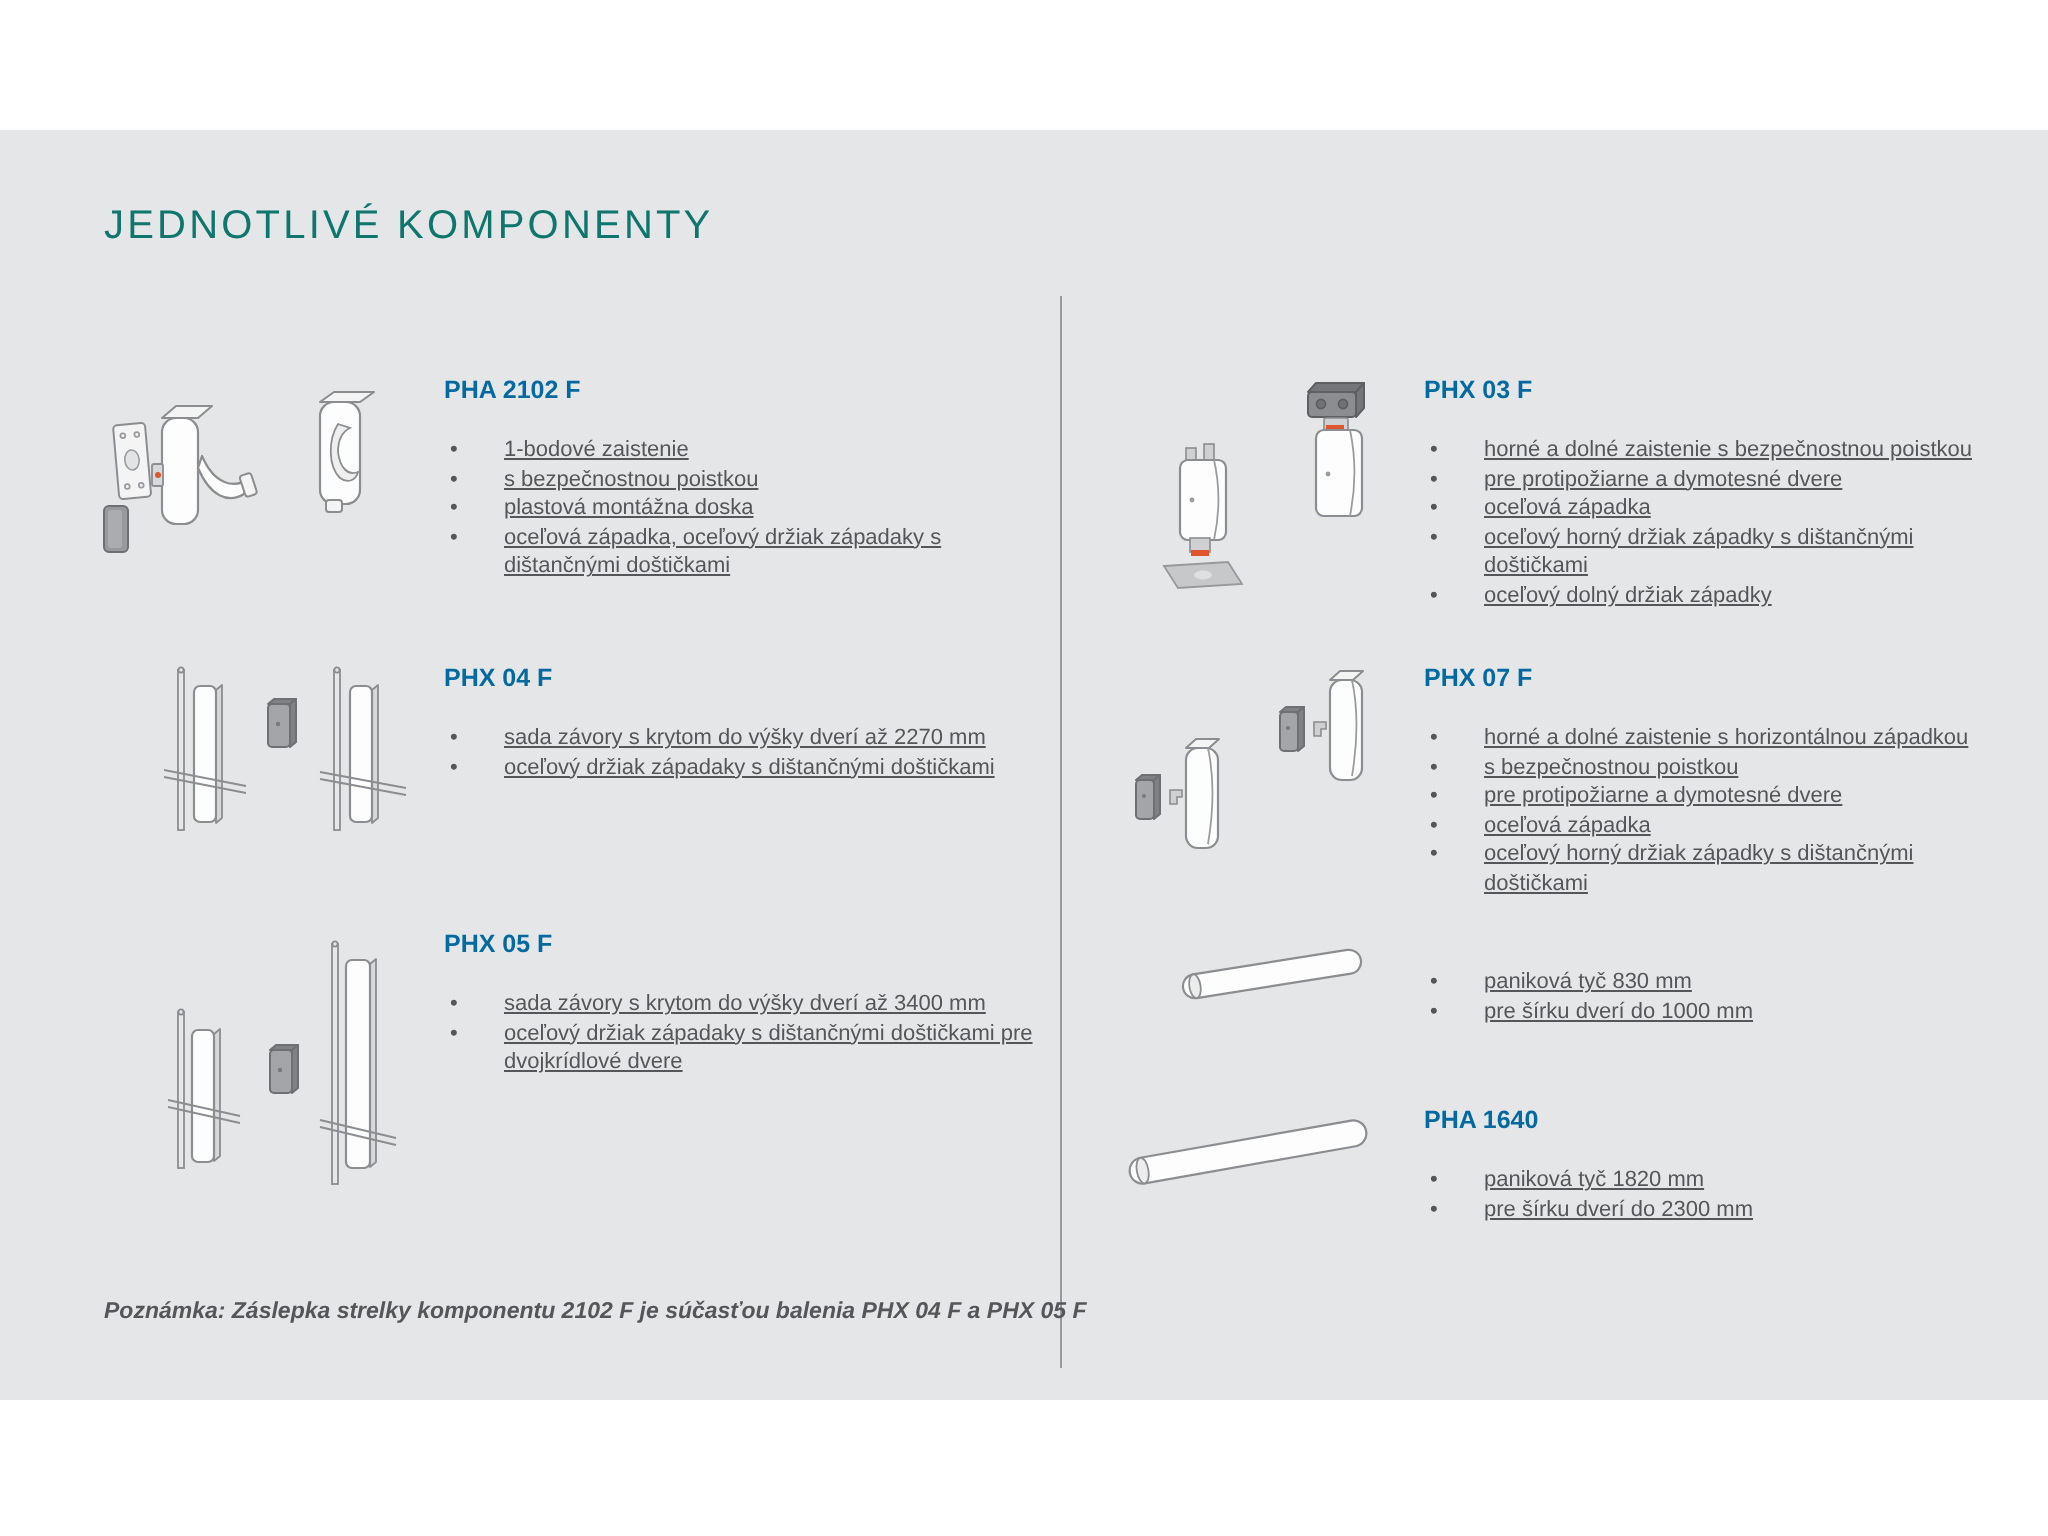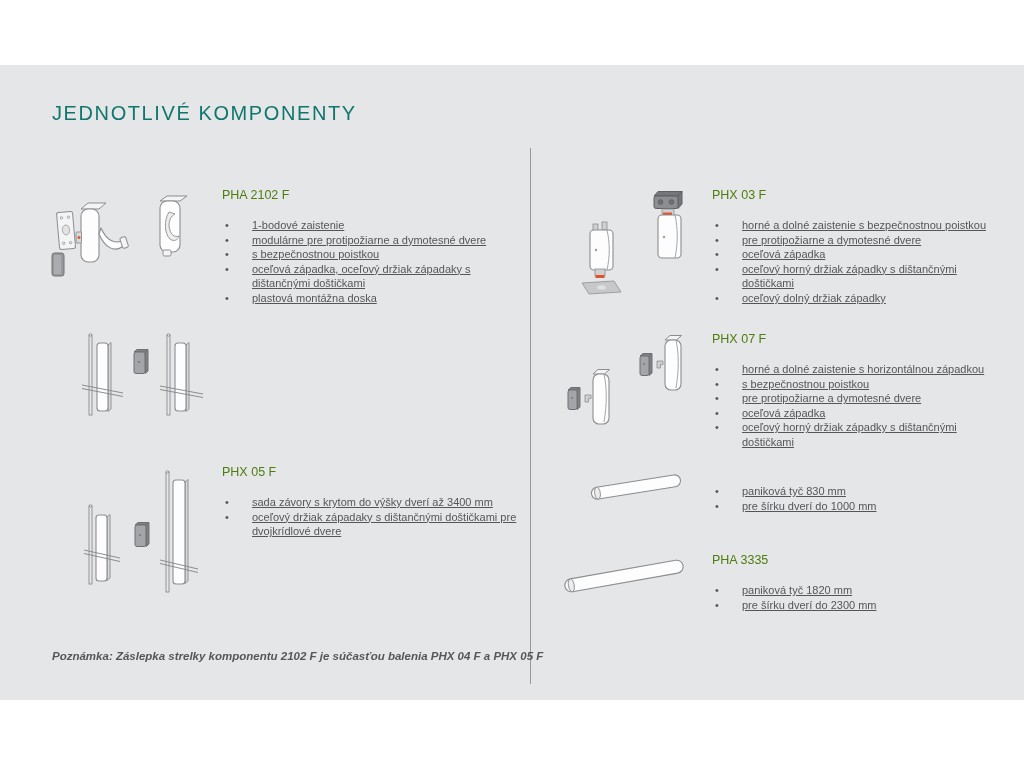--- a/index.html
+++ b/index.html
@@ -18,21 +18,21 @@
     position:absolute; left:52px; top:102px;
     font-size:20px; font-weight:400; letter-spacing:1.6px;
     color:#0f766e;
   }
   .divider {
     position:absolute; left:530px; top:148px; width:1px; height:536px;
     background:#97999c;
   }
   .product { position:absolute; }
   .product h2 {
-    font-size:12.5px; font-weight:400; line-height:14px; color:#4d7c0f;
+    font-size:12.5px; font-weight:700; line-height:14px; color:#0369a1;
   }
   .product ul { list-style:none; margin:16px 0 0 0;text-decoration:underline; }
   .product li {
     position:relative; padding-left:30px;
     font-size:11px; line-height:14.6px; color:#55565a;
   }
   .product li::before {
     content:"\2022"; position:absolute; left:3px; top:0;
     font-size:11px; color:#55565a;
   }
@@ -176,27 +176,33 @@
     <g transform="rotate(-10 62 24)">
       <rect x="2" y="17.5" width="120" height="13" rx="6.5" class="ln"></rect>
       <ellipse cx="8.5" cy="24" rx="2.9" ry="6.5" fill="#ececed" stroke="#8b8d90" stroke-width="0.9"></ellipse>
     </g>
   </svg>
 
   <section class="product" style="left:222px;top:188px;width:295px">
     <h2>PHA 2102 F</h2>
     <ul>
       <li>1-bodové zaistenie</li>
-      <li>modulárne pre protipožiarne a dymotesné dvere</li>
       <li>s bezpečnostnou poistkou</li>
+      <li>plastová montážna doska</li>
       <li>oceľová západka, oceľový držiak západaky s dištančnými doštičkami</li>
-      <li>plastová montážna doska</li>
-    </ul>
-  </section>
-
+    </ul>
+  </section>
+
+  <section class="product" style="left:222px;top:332px;width:295px">
+    <h2>PHX 04 F</h2>
+    <ul>
+      <li>sada závory s krytom do výšky dverí až 2270 mm</li>
+      <li>oceľový držiak západaky s dištančnými doštičkami</li>
+    </ul>
+  </section>
 
   <section class="product" style="left:222px;top:465px;width:295px">
     <h2>PHX 05 F</h2>
     <ul>
       <li>sada závory s krytom do výšky dverí až 3400 mm</li>
       <li>oceľový držiak západaky s dištančnými doštičkami pre dvojkrídlové dvere</li>
     </ul>
   </section>
 
   <section class="product" style="left:712px;top:188px;width:298px">
@@ -222,21 +228,21 @@
   </section>
 
   <section class="product" style="left:712px;top:468px;width:298px">
     <ul>
       <li>paniková tyč 830 mm</li>
       <li>pre šírku dverí do 1000 mm</li>
     </ul>
   </section>
 
   <section class="product" style="left:712px;top:553px;width:298px">
-    <h2>PHA 3335</h2>
+    <h2>PHA 1640</h2>
     <ul>
       <li>paniková tyč 1820 mm</li>
       <li>pre šírku dverí do 2300 mm</li>
     </ul>
   </section>
 
   <p class="note">Poznámka: Záslepka strelky komponentu 2102 F je súčasťou balenia PHX 04 F a PHX 05 F</p>
 </div>
 
 </body></html>

